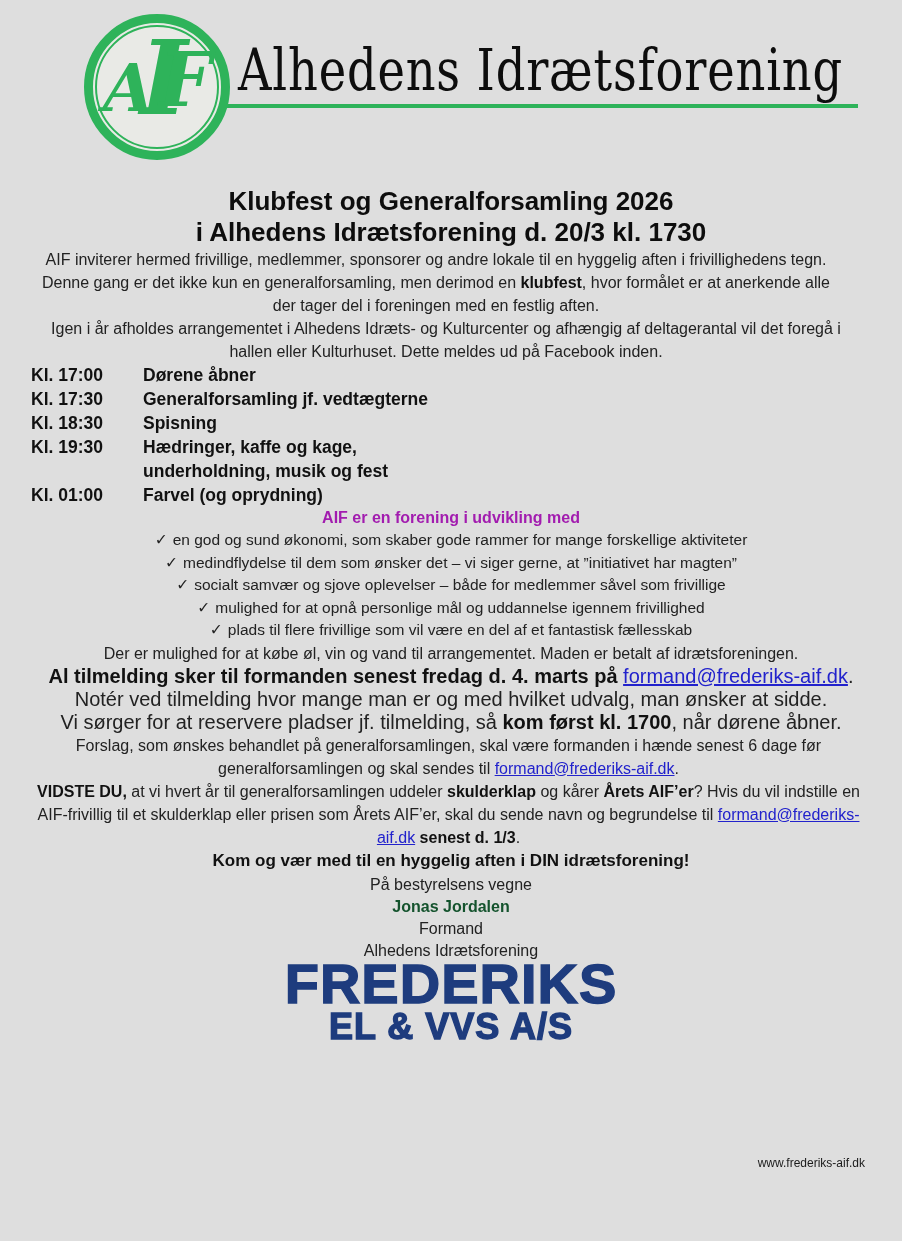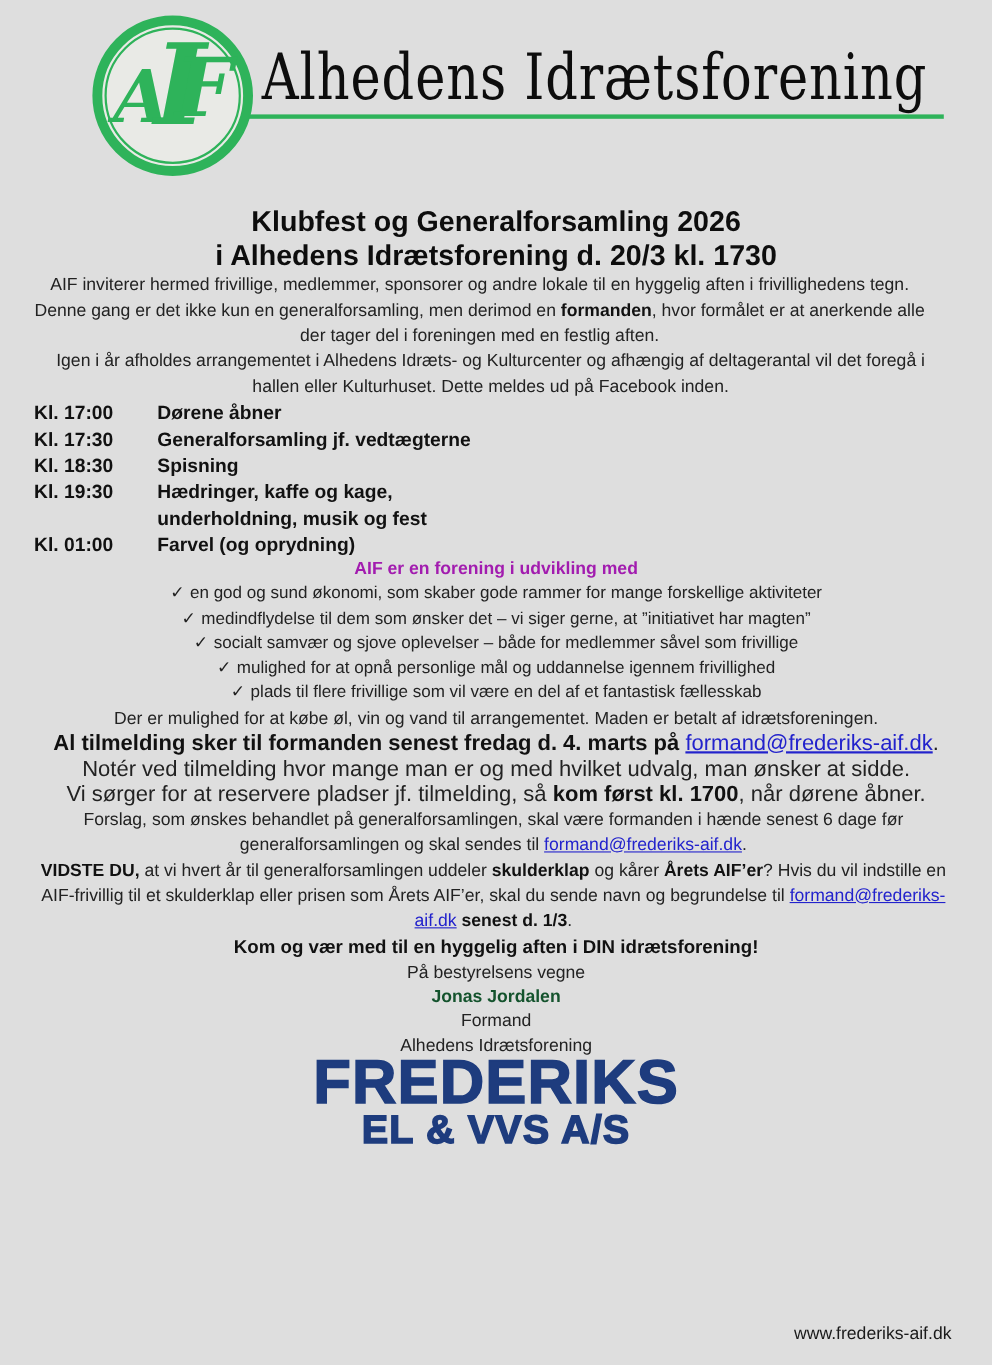--- a/index.html
+++ b/index.html
@@ -80,21 +80,21 @@
   .closing { margin-top: 12px; font-size: 17px; line-height: 24px; font-weight: bold; color: #111; }
   .signoff { margin-top: 6px; font-size: 16px; line-height: 23px; }
 
   .signature { margin-top: 18px; font-size: 16px; line-height: 22px; }
   .signature .name { font-weight: bold; color: #14532d; }
 
   .sponsor { margin-top: 26px; color: #1e3c7e; font-weight: bold; }
   .sponsor .s1 { font-size: 56px; line-height: 44px; letter-spacing: 1px; text-align: center; -webkit-text-stroke: 1.4px #1e3c7e; }
   .sponsor .s2 { font-size: 36px; line-height: 42px; letter-spacing: 1px; -webkit-text-stroke: 1.4px #1e3c7e; }
 
-  .website { position: absolute; top: 1204px; right: 37px; font-size: 16px; color: #1a1a1a; }
+  .website { position: absolute; top: 1156px; right: 37px; font-size: 12px; color: #1a1a1a; }
 </style>
 </head>
 <body>
 
 <div class="page">
 
   <div class="letterhead">
     <div class="aif-logo">
       <span class="ltr l-a">A</span>
       <span class="ltr l-i">I</span>
@@ -104,21 +104,21 @@
     <div class="green-rule"></div>
   </div>
 
   <div class="content">
 
     <div class="event-title">
       <div>Klubfest og Generalforsamling 2026</div>
       <div>i Alhedens Idrætsforening d. 20/3 kl. 1730</div>
     </div>
 
-    <p class="para intro-p1"><span>AIF inviterer hermed frivillige, medlemmer, sponsorer og andre lokale til en hyggelig aften i frivillighedens tegn. Denne gang er det ikke kun en generalforsamling, men derimod en </span><span class="b">formanden</span><span>, hvor formålet er at anerkende alle der tager del i foreningen med en festlig aften.</span></p>
+    <p class="para intro-p1"><span>AIF inviterer hermed frivillige, medlemmer, sponsorer og andre lokale til en hyggelig aften i frivillighedens tegn. Denne gang er det ikke kun en generalforsamling, men derimod en </span><span class="b">klubfest</span><span>, hvor formålet er at anerkende alle der tager del i foreningen med en festlig aften.</span></p>
 
     <p class="para intro-p2">Igen i år afholdes arrangementet i Alhedens Idræts- og Kulturcenter og afhængig af deltagerantal vil det foregå i hallen eller Kulturhuset. Dette meldes ud på Facebook inden.</p>
 
     <div class="schedule">
       <div class="schedule-row">
         <span class="schedule-time">Kl. 17:00</span>
         <span class="schedule-activity">Dørene åbner</span>
       </div>
       <div class="schedule-row">
         <span class="schedule-time">Kl. 17:30</span>

